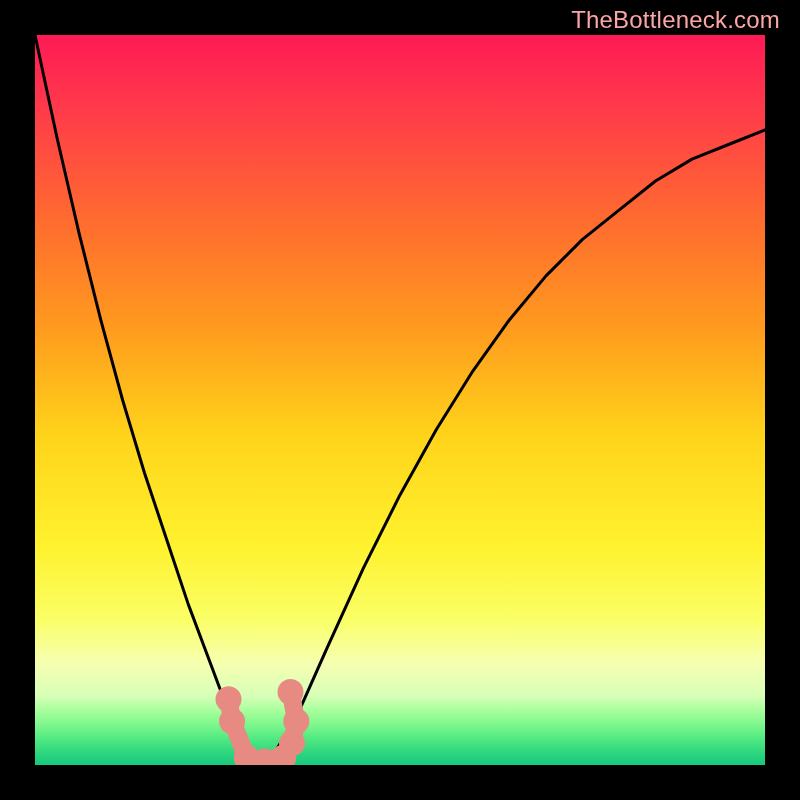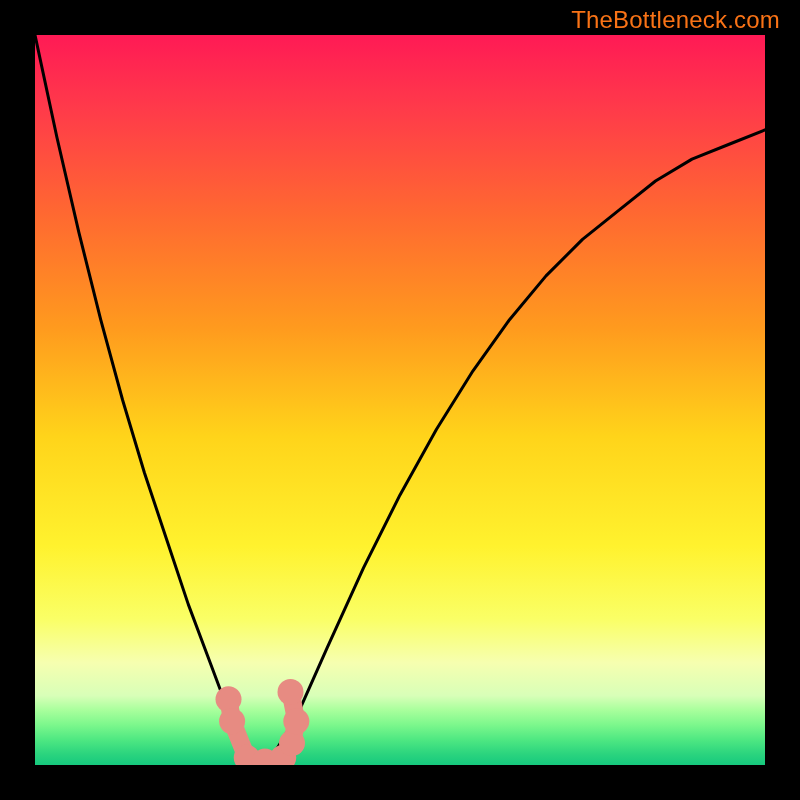--- a/index.html
+++ b/index.html
@@ -40,21 +40,21 @@
     width: 100%;
     height: 100%;
   }
   .attribution {
     position: absolute;
     top: 6px;
     right: 20px;
     font-family: Arial, Helvetica, sans-serif;
     font-size: 24px;
     font-weight: 500;
-    color: #f97316;
+    color: #fca5a5;
     letter-spacing: 0.2px;
   }
 </style>
 </head>
 <body>
 
 <div class="frame">
 
   <div class="plot-area">
 

